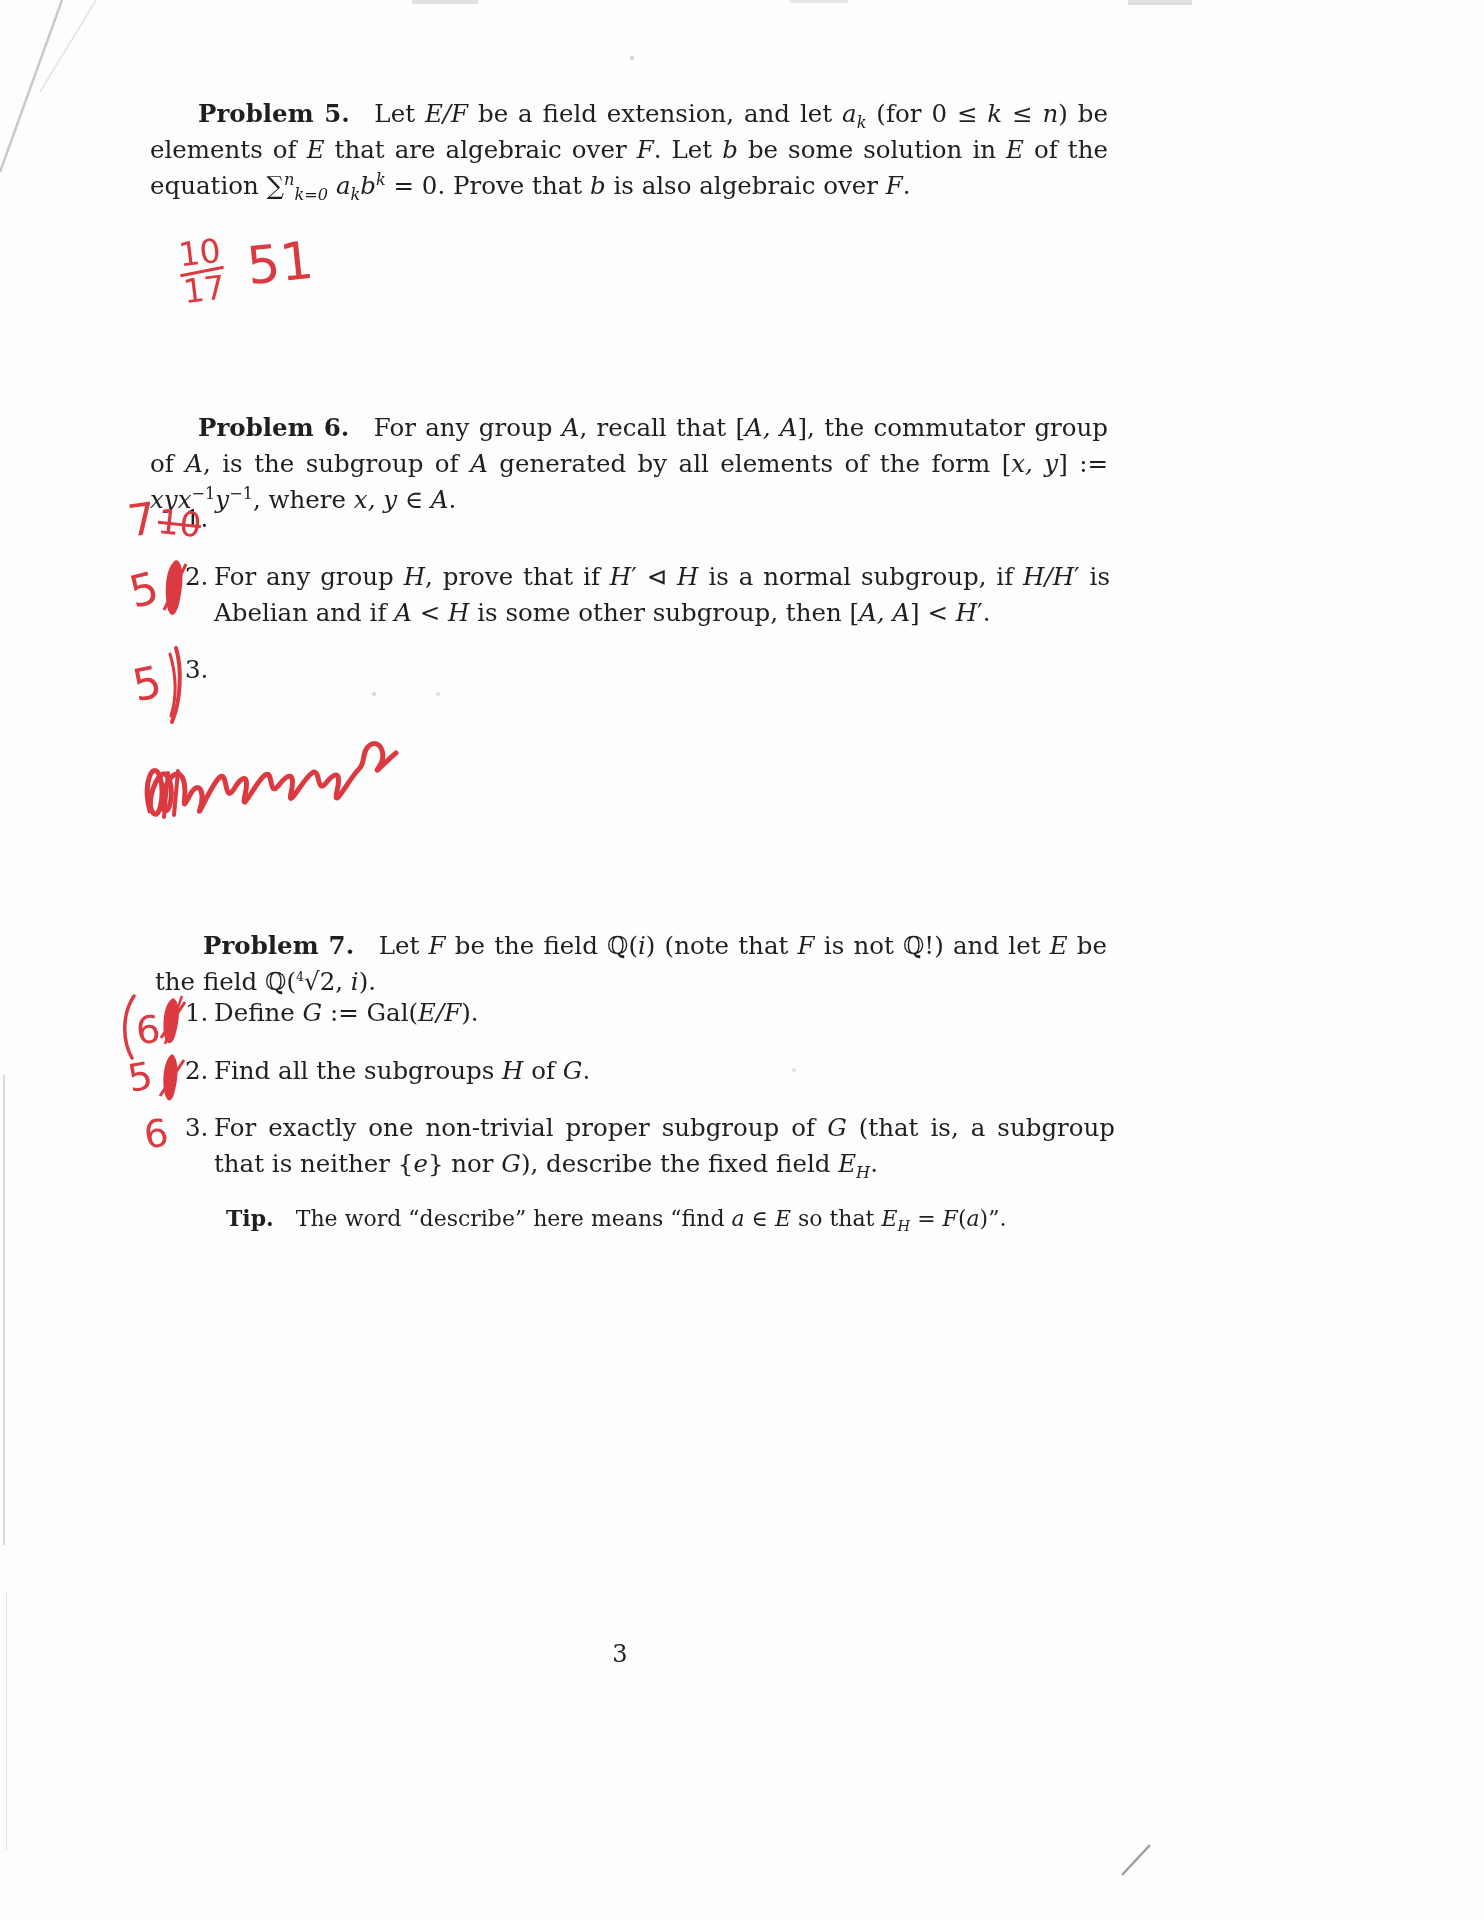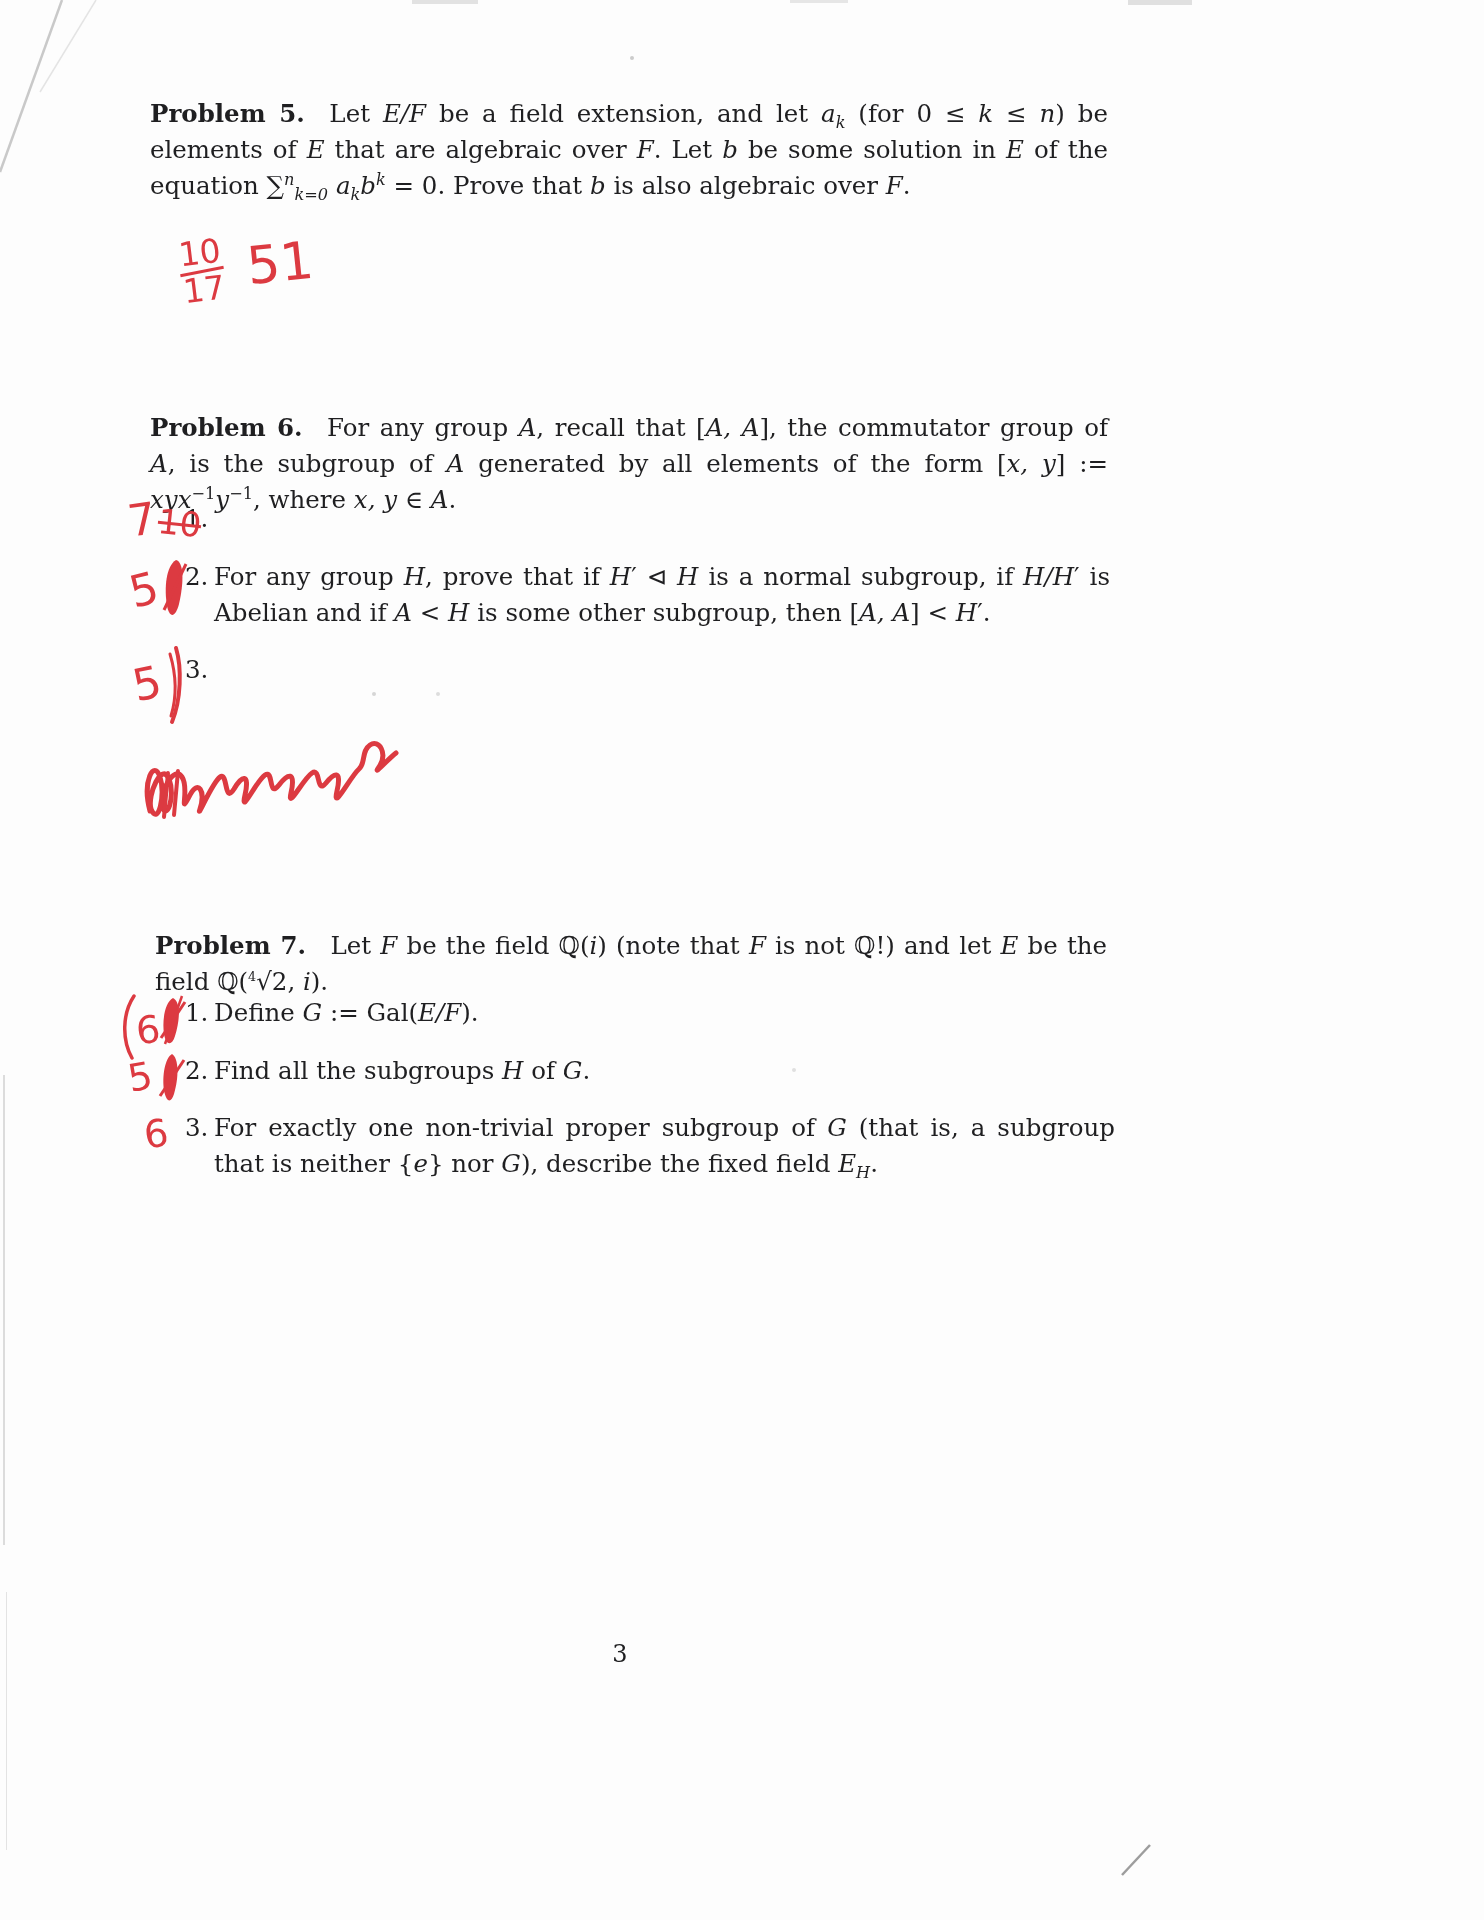--- a/index.html
+++ b/index.html
@@ -13,21 +13,21 @@
     color:#1f1f21;
   }
   .para {
     position:absolute;
     text-align:justify;
     font-size:24.5px;
     line-height:36px;
   }
   .item { position:absolute; padding-left:29px; text-align:justify; font-size:24.5px; line-height:36px; }
   .item .inum { position:absolute; left:0; top:0; }
-  .b    { font-weight:700; }
+  .b    { font-weight:700;margin-left:48px; }
   .i    { font-style:italic; }
   .sup  { font-size:66%; vertical-align:super; line-height:0; }
   .isup { font-size:66%; vertical-align:super; line-height:0; font-style:italic; }
   .isub { font-size:66%; vertical-align:sub;   line-height:0; font-style:italic; }
   .root { font-size:52%; vertical-align:super; line-height:0; }
   .tip  { font-size:22px; white-space:nowrap; }
   .goodluck { position:absolute; left:480px; top:1412px; width:560px; text-align:center;
               font-weight:700; font-size:29px; }
   .pagenum  { position:absolute; left:560px; top:1640px; width:120px; text-align:center; font-size:24px; }
 
@@ -151,17 +151,18 @@
   </div>
   <svg class="svgmark" style="left:158px;top:1050px;" width="28" height="58" viewBox="0 0 28 58">
     <path d="M14,4 C21,8 21,28 16,44 C13,54 8,52 6,40 C4,26 7,8 14,4 Z" fill="#dc3a41"></path>
     <line x1="2" y1="46" x2="26" y2="10" stroke="#dc3a41" stroke-width="3"></line>
   </svg>
 
   <div class="red" style="left:144px;top:1112px;">
     <span class="mark-digit" style="font-size:38px;transform:rotate(-8deg);">6</span>
   </div>
 
+  <p class="para tip" style="left:178px;top:1200px;width:960px;"><span class="b">Tip.</span><span>  The word “describe” here means “find </span><span class="i">a</span><span> ∈ </span><span class="i">E</span><span> so that </span><span class="i">E</span><span class="isub">H</span><span> = </span><span class="i">F</span><span>(</span><span class="i">a</span><span>)”.</span></p>
 
 
   <div class="pagenum">3</div>
 
 </div>
 
 </body></html>

